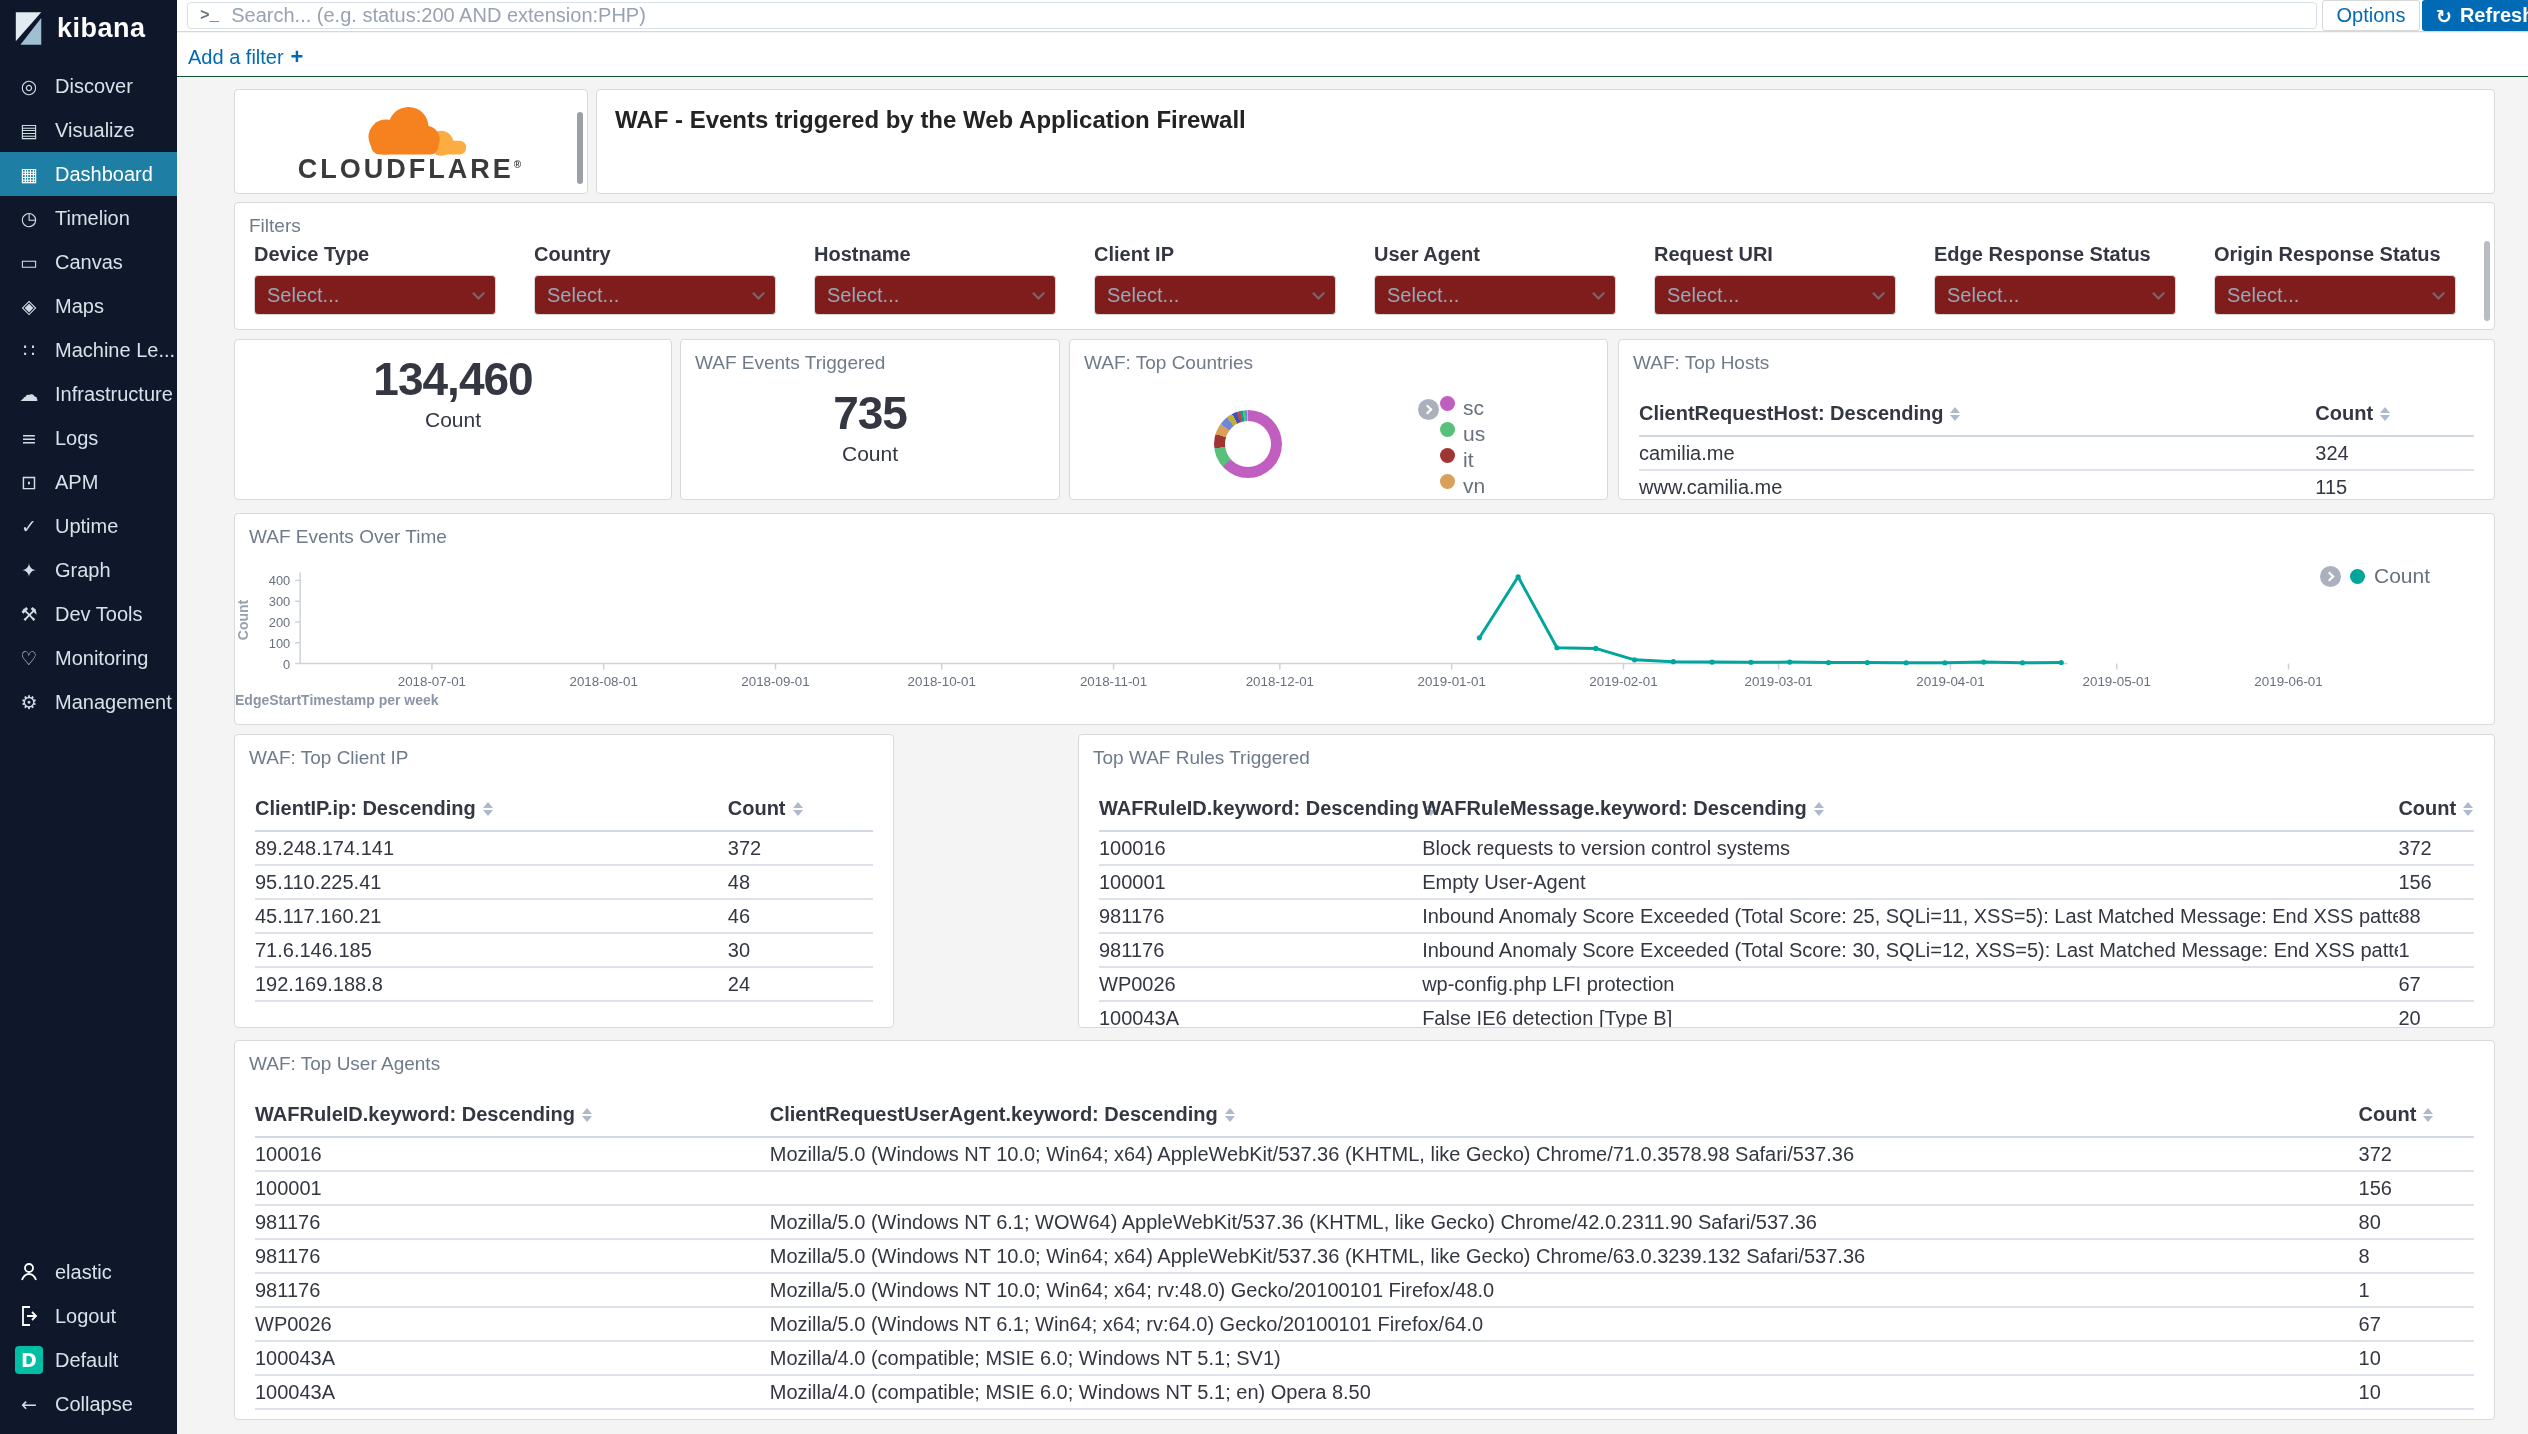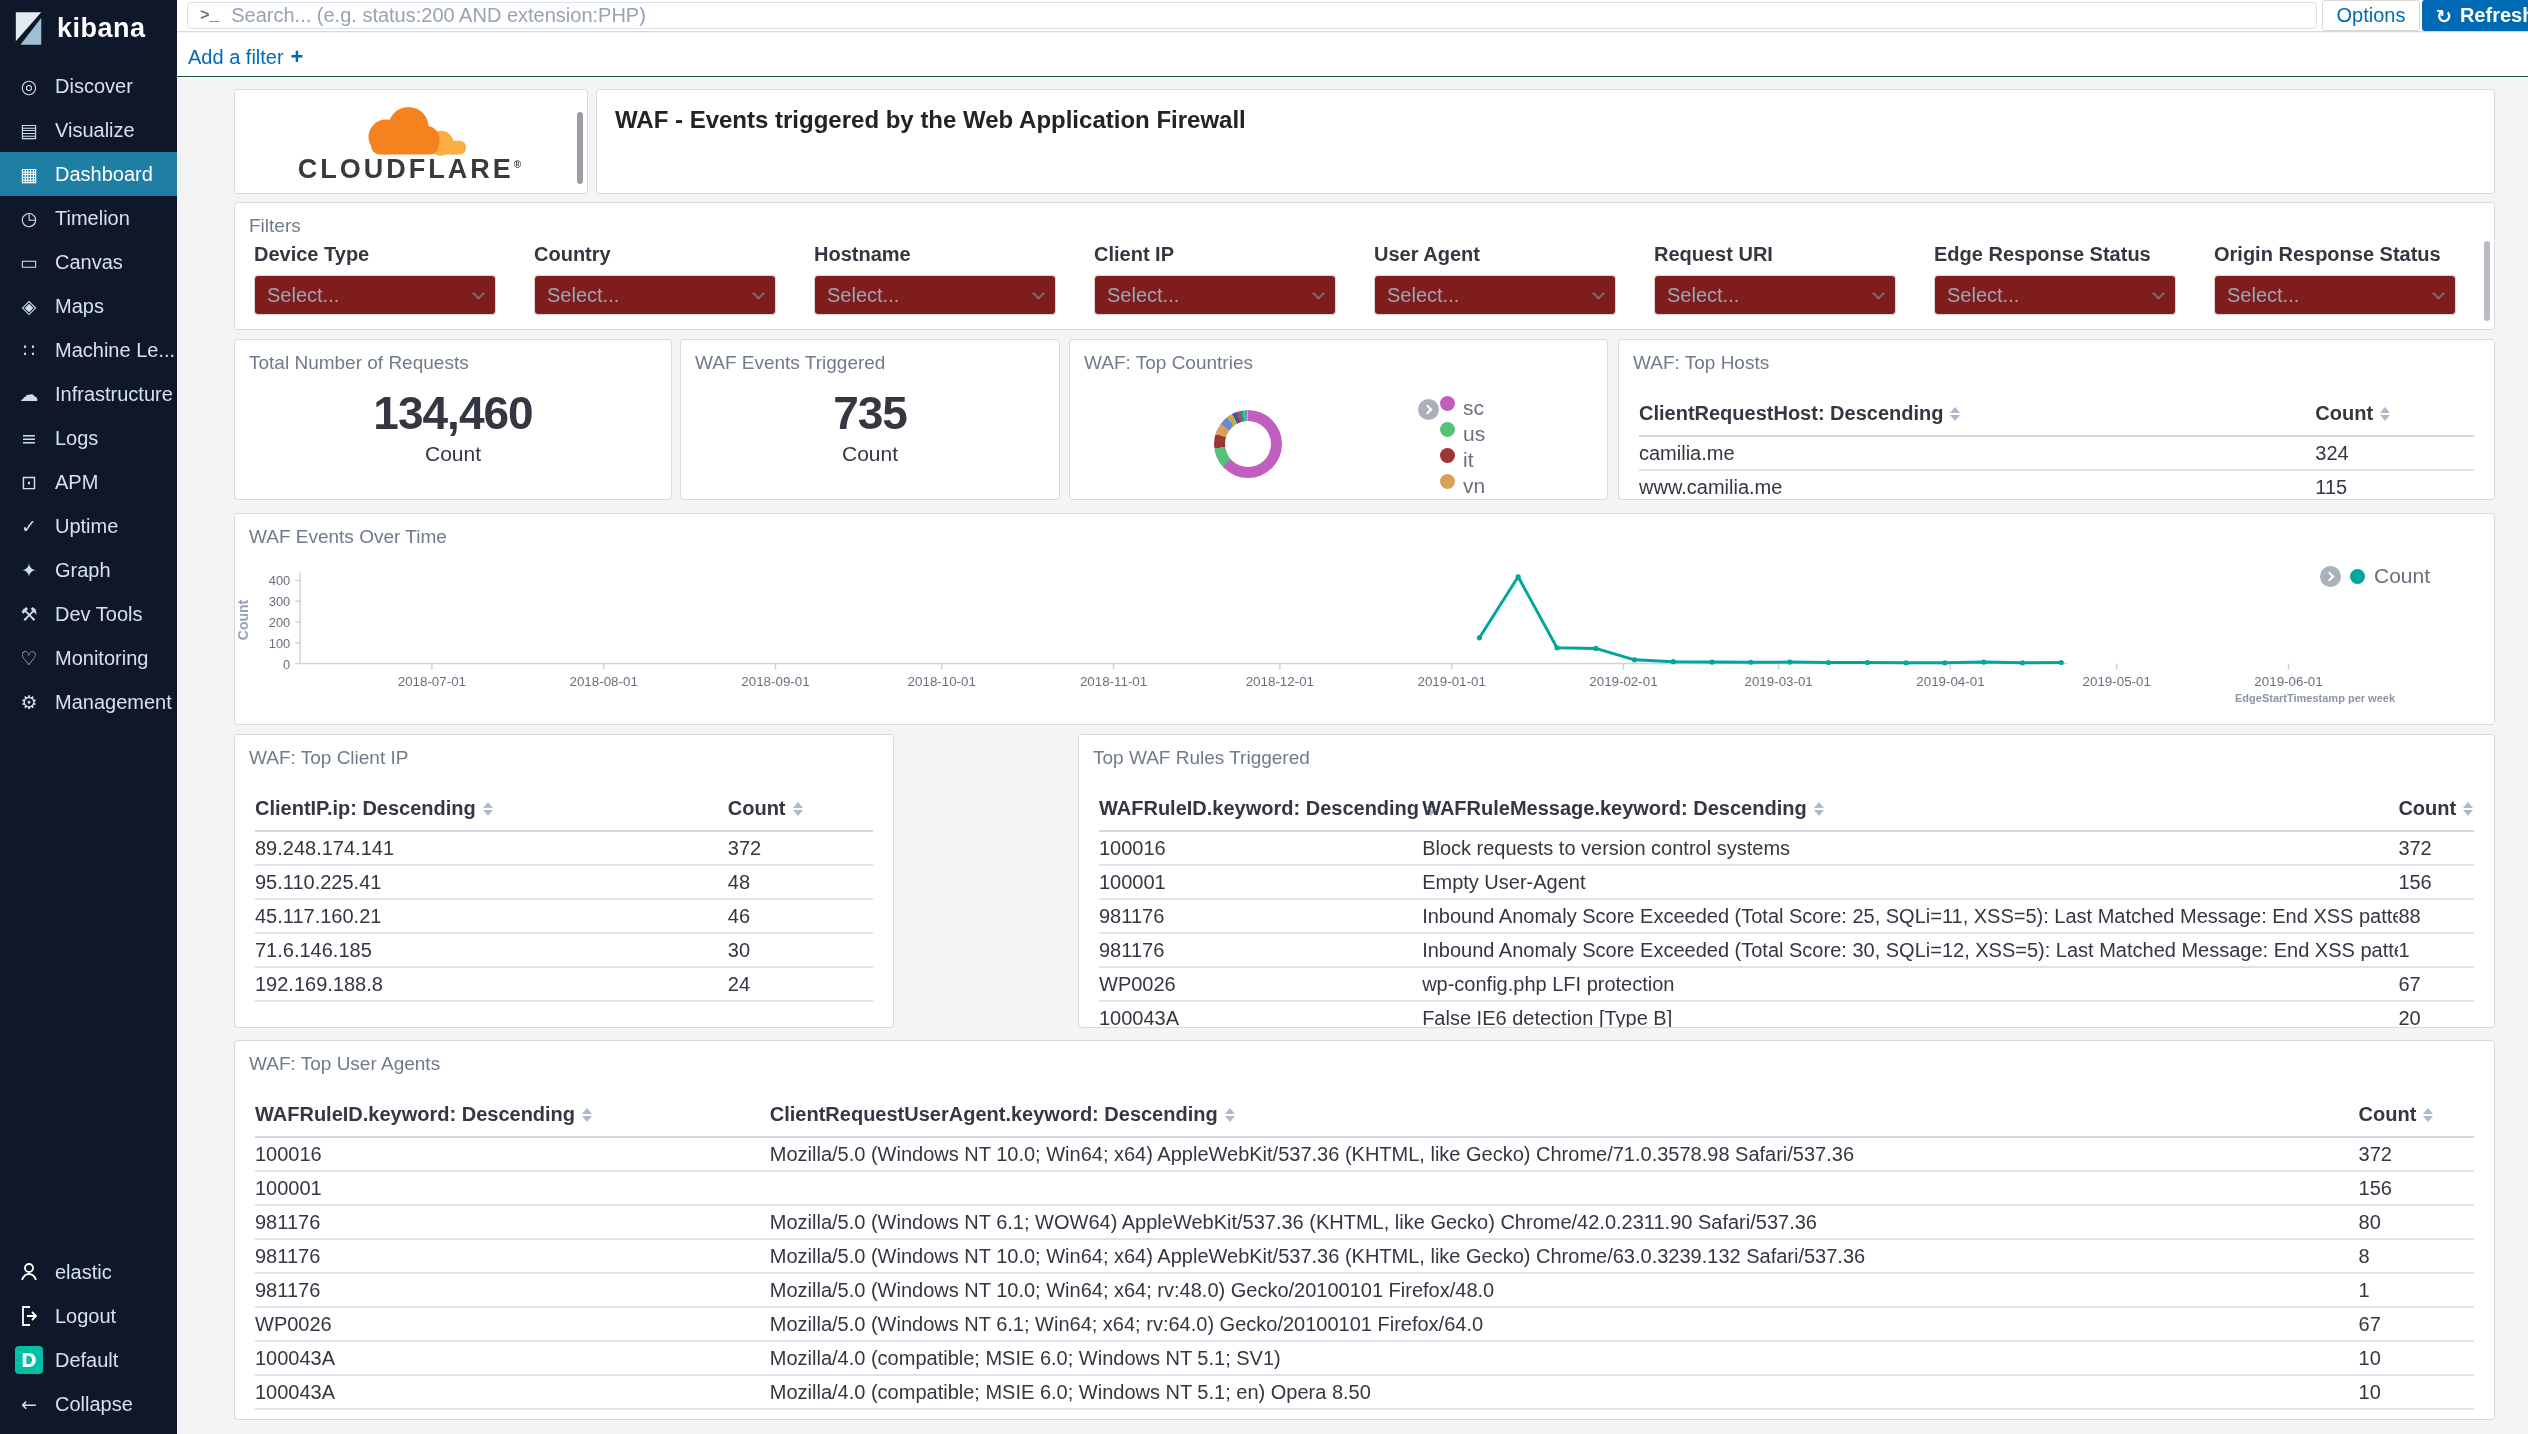--- a/index.html
+++ b/index.html
@@ -75,21 +75,21 @@
   .legend-toggle { position:absolute; width:21px; height:21px; border-radius:50%; background:#aab1bc; display:flex; align-items:center; justify-content:center; cursor:pointer; }
   .legend-toggle .c { width:7px; height:7px; border-top:2px solid #fff; border-right:2px solid #fff; transform:rotate(45deg); margin-left:-2px; }
   .pie-legend { position:absolute; left:370px; top:56px; list-style:none; }
   .pie-legend li { display:flex; align-items:flex-start; gap:8px; height:26px; font-size:21px; color:#69707d; cursor:pointer; }
   .dot { width:15px; height:15px; border-radius:50%; flex:0 0 auto; }
   .line-legend { position:absolute; left:2085px; top:50px; display:flex; align-items:center; gap:9px; font-size:21px; color:#69707d; }
 
   
   .chart-host { position:absolute; inset:0; }
   .y-axis-label { position:absolute; left:-32px; top:98px; width:80px; text-align:center; transform:rotate(-90deg); font-size:14px; font-weight:700; color:#98a2b3; }
-  .x-axis-label { position:absolute; left:0; top:178px; width:2160px; text-align:right; font-size:11px; font-weight:600; color:#8b95a5; }
+  .x-axis-label { position:absolute; left:0; top:178px; width:2160px; text-align:left; font-size:14px; font-weight:600; color:#8b95a5; }
 
   
   .ktable { width:calc(100% - 40px); margin:24px 20px 0 20px; border-collapse:collapse; table-layout:fixed; }
   .ktable th { font-size:20px; font-weight:700; color:#343741; text-align:left; padding:4px 8px 10px 0; border-bottom:2px solid #d2d9e4; white-space:nowrap; overflow:visible; }
   .ktable td { font-size:20px; color:#343741; height:34px; padding-right:10px; border-bottom:2px solid #dde2ec; white-space:nowrap; overflow:hidden; }
   .hdr { display:inline-flex; align-items:center; gap:7px; cursor:pointer; }
   .caret { display:inline-flex; flex-direction:column; gap:2px; }
   .caret i { display:block; width:0; height:0; border-left:5px solid transparent; border-right:5px solid transparent; }
   .caret .up { border-bottom:6px solid #aeb9cb; }
   .caret .dn { border-top:6px solid #aeb9cb; }
@@ -295,21 +295,20 @@
           <div class="fselect">
             <span class="ph">Select...</span>
             <span class="chev"></span>
           </div>
         </div>
       </div>
     <div class="mini-scroll" style="right:4px; top:38px; height:80px; background:#b9bdc3;"></div>
   </div>
 
   <div class="panel p-m1">
-    <div class="panel-title">Total Number of Requests</div>
     <div class="metric-value">134,460</div>
     <div class="metric-label">Count</div>
   </div>
   <div class="panel p-m2">
     <div class="panel-title">WAF Events Triggered</div>
     <div class="metric-value">735</div>
     <div class="metric-label">Count</div>
   </div>
 
   <div class="panel p-pie">

